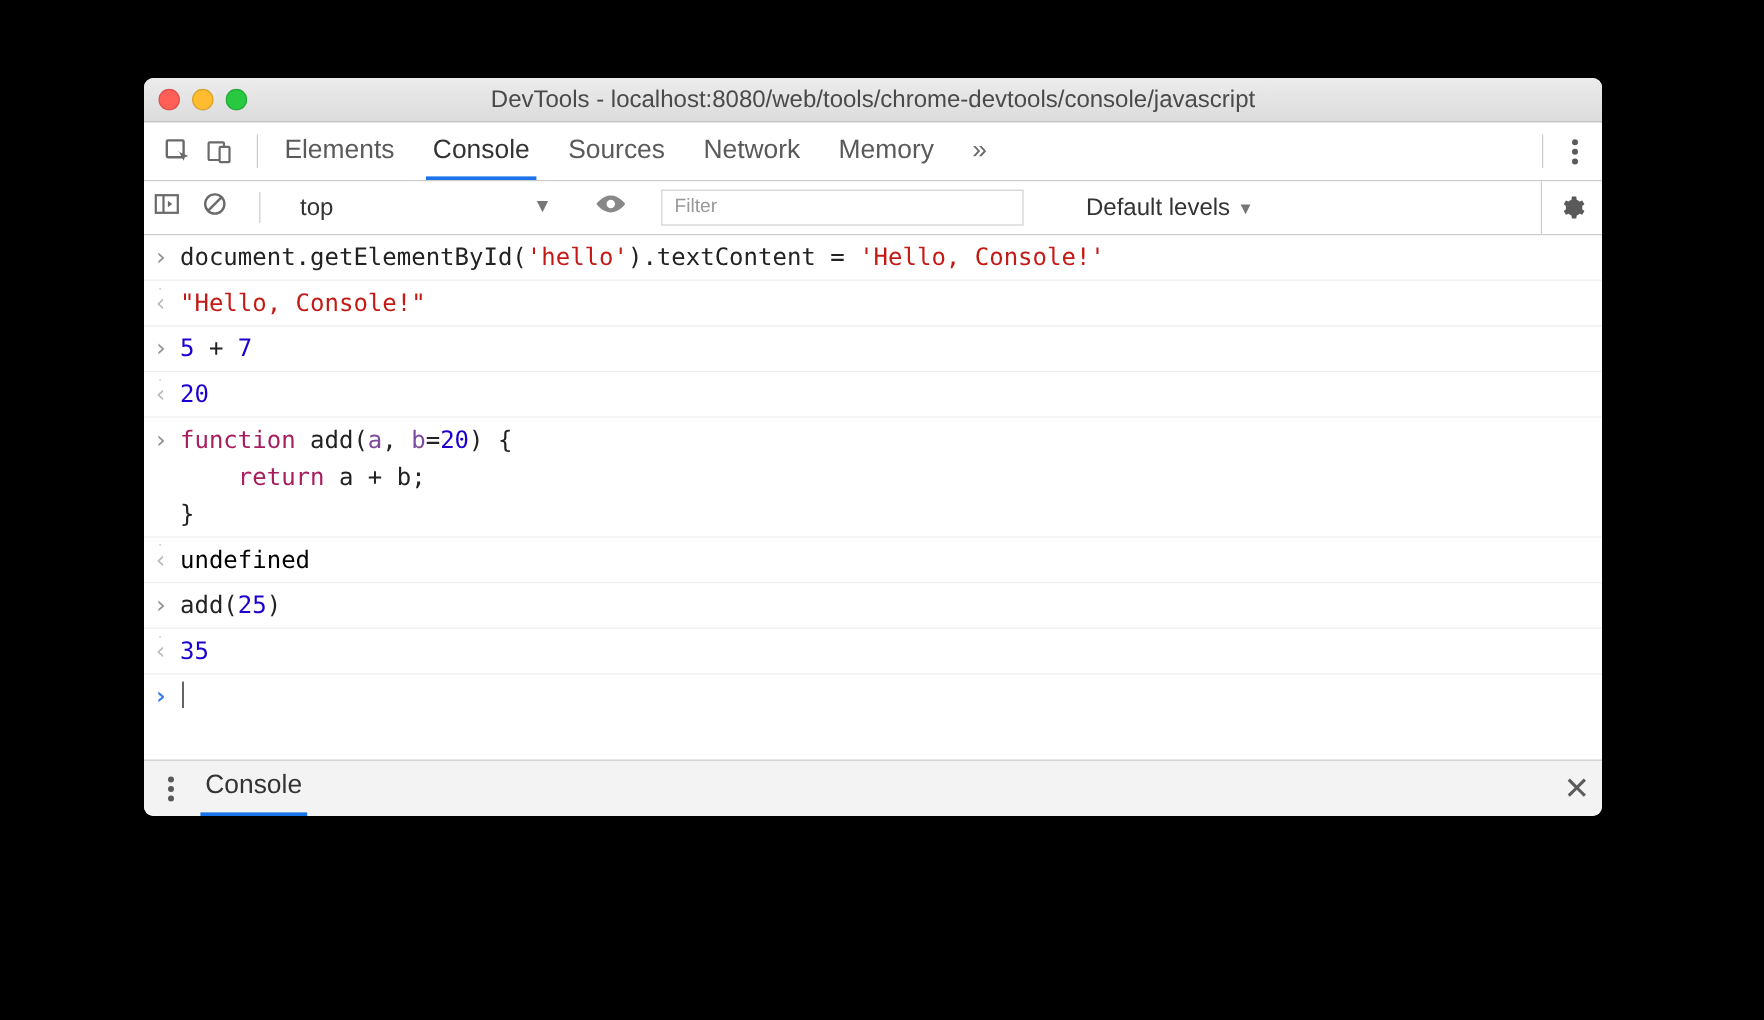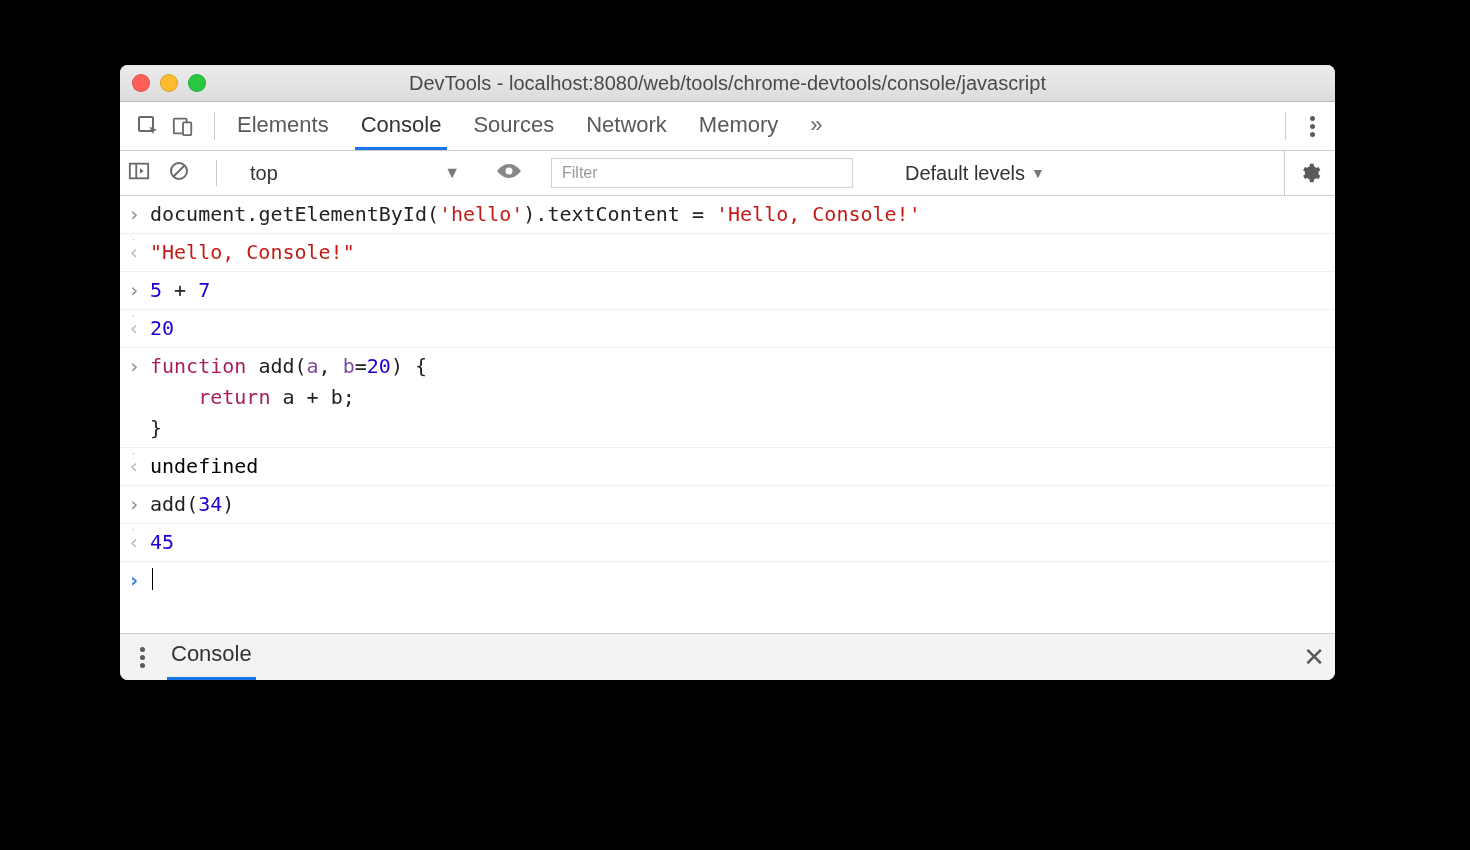--- a/index.html
+++ b/index.html
@@ -348,25 +348,25 @@
         <div class="content"><span class="tok-kw">function </span><span class="tok-func">add</span><span class="tok-punct">(</span><span class="tok-param">a</span><span class="tok-punct">, </span><span class="tok-param">b</span><span class="tok-punct">=</span><span class="tok-num">20</span><span class="tok-punct">) {</span><span class="tok-punct">
     </span><span class="tok-kw">return </span><span class="tok-ident">a + b;</span><span class="tok-punct">
 }</span></div>
       </div>
       <div class="row result">
         <div class="marker" style="position: relative;">‹<span style="position: absolute; left: 3px; top: -2px; color: rgb(187, 187, 187); font-size: 8px;">·</span></div>
         <div class="content"><span class="tok-undef">undefined</span></div>
       </div>
       <div class="row prompt">
         <div class="marker">›</div>
-        <div class="content"><span class="tok-ident">add</span><span class="tok-punct">(</span><span class="tok-num">34</span><span class="tok-punct">)</span></div>
+        <div class="content"><span class="tok-ident">add</span><span class="tok-punct">(</span><span class="tok-num">25</span><span class="tok-punct">)</span></div>
       </div>
       <div class="row result">
         <div class="marker" style="position: relative;">‹<span style="position: absolute; left: 3px; top: -2px; color: rgb(187, 187, 187); font-size: 8px;">·</span></div>
-        <div class="content"><span class="tok-num">45</span></div>
+        <div class="content"><span class="tok-num">35</span></div>
       </div>
       <div class="row active-prompt" style="border-bottom: none;">
         <div class="marker">›</div>
         <div class="content"><span class="caret-line"></span></div>
       </div>
     </div>
 
   <div class="drawer">
     <span class="kebab">
       <span></span>

